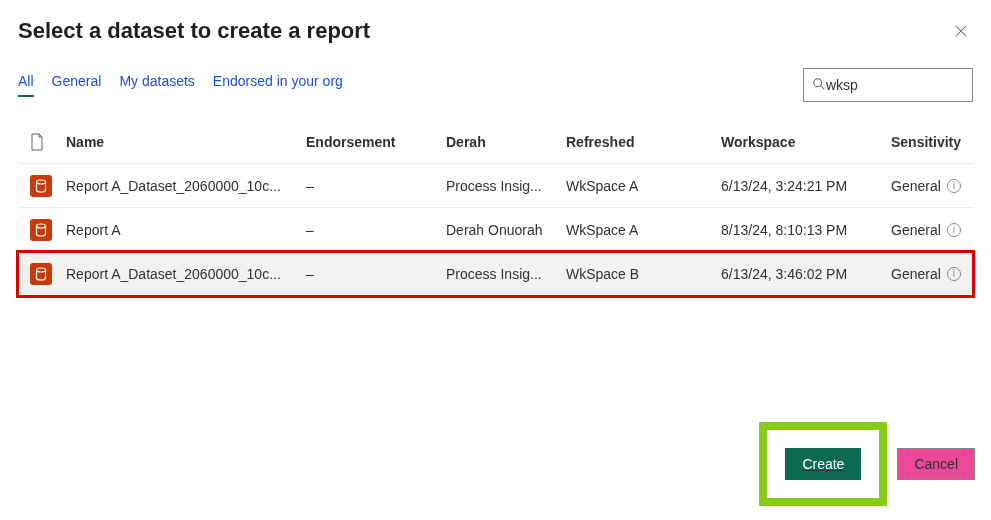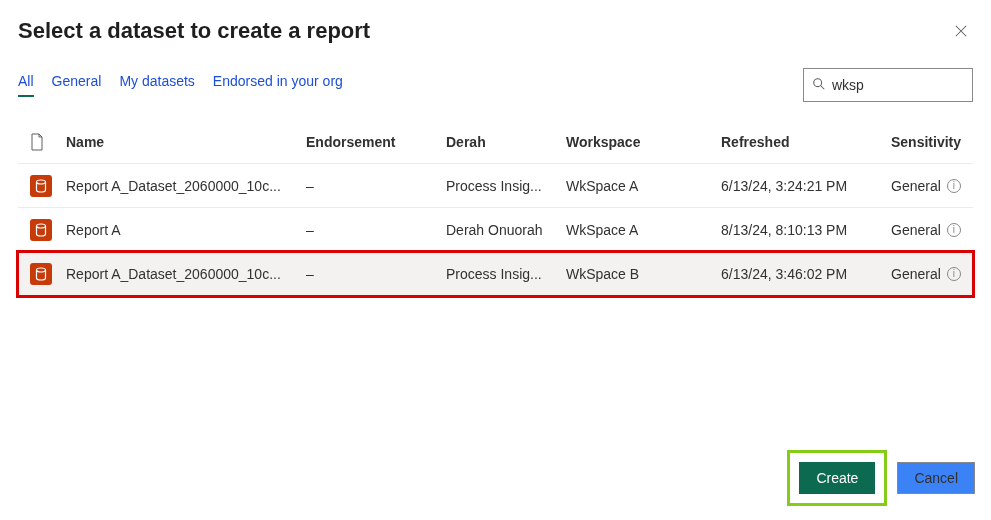--- a/index.html
+++ b/index.html
@@ -55,21 +55,20 @@
       border-bottom: 2px solid #0b6a4f;
       font-weight: 400;
     }
     .search-box {
       display: flex;
       align-items: center;
       border: 1px solid #8a8886;
       height: 32px;
       width: 170px;
       padding: 16px 8px;
-      gap: 6px;
     }
     .search-box input {
       border: none;
       outline: none;
       font-size: 14px;
       width: 100%;
       color: #323130;
     }
     .search-icon {
       color: #605e5c;
@@ -145,31 +144,32 @@
     }
     .btn {
       height: 32px;
       padding: 0 16px;
       font-size: 14px;
       cursor: pointer;
       display: flex;
       align-items: center;
       justify-content: center;
       border: 1px solid #8a8886;
-      background: #3b82f6;
+      background: #ec4899;
       color: #323130;
     }
     .btn-primary {
       background: #0b6a4f;
       color: #fff;
       border: 1px solid #0b6a4f;
     }
     .create-wrap {
-      border: 3px solid #84cc16;
-      padding: 9px;
+      border: 8px solid #84cc16;
+      padding: 18px;
+      text-decoration: underline;
     }
   </style>
 </head>
 <body>
 
 <div class="header">
   <h1 class="dialog-title">Select a dataset to create a report</h1>
   <div class="close-btn">
     <svg viewBox="0 0 16 16" width="14" height="14">
         <path d="M2 2 L14 14 M14 2 L2 14" stroke="#605e5c" stroke-width="1.2" fill="none"></path>
@@ -199,22 +199,22 @@
   <div class="table-header">
     <div class="col-icon">
       <svg class="doc-icon-svg" viewBox="0 0 14 18">
           <path d="M2 1 H9 L12 4 V17 H2 Z" fill="none" stroke="#605e5c" stroke-width="1"></path>
           <path d="M9 1 V4 H12" fill="none" stroke="#605e5c" stroke-width="1"></path>
         </svg>
     </div>
     <div class="cell">Name</div>
     <div class="cell">Endorsement</div>
     <div class="cell">Derah</div>
+    <div class="cell">Refreshed</div>
     <div class="cell">Workspace</div>
-    <div class="cell">Refreshed</div>
     <div class="cell">Sensitivity</div>
   </div>
 
   <div class="table-row">
     <div class="col-icon">
       <div class="dataset-icon">
           <svg viewBox="0 0 12 14">
             <ellipse cx="6" cy="3" rx="4.5" ry="2" fill="none" stroke="#fff" stroke-width="1.2"></ellipse>
             <path d="M1.5 3 V11 A4.5 2 0 0 0 10.5 11 V3" fill="none" stroke="#fff" stroke-width="1.2"></path>
           </svg>

